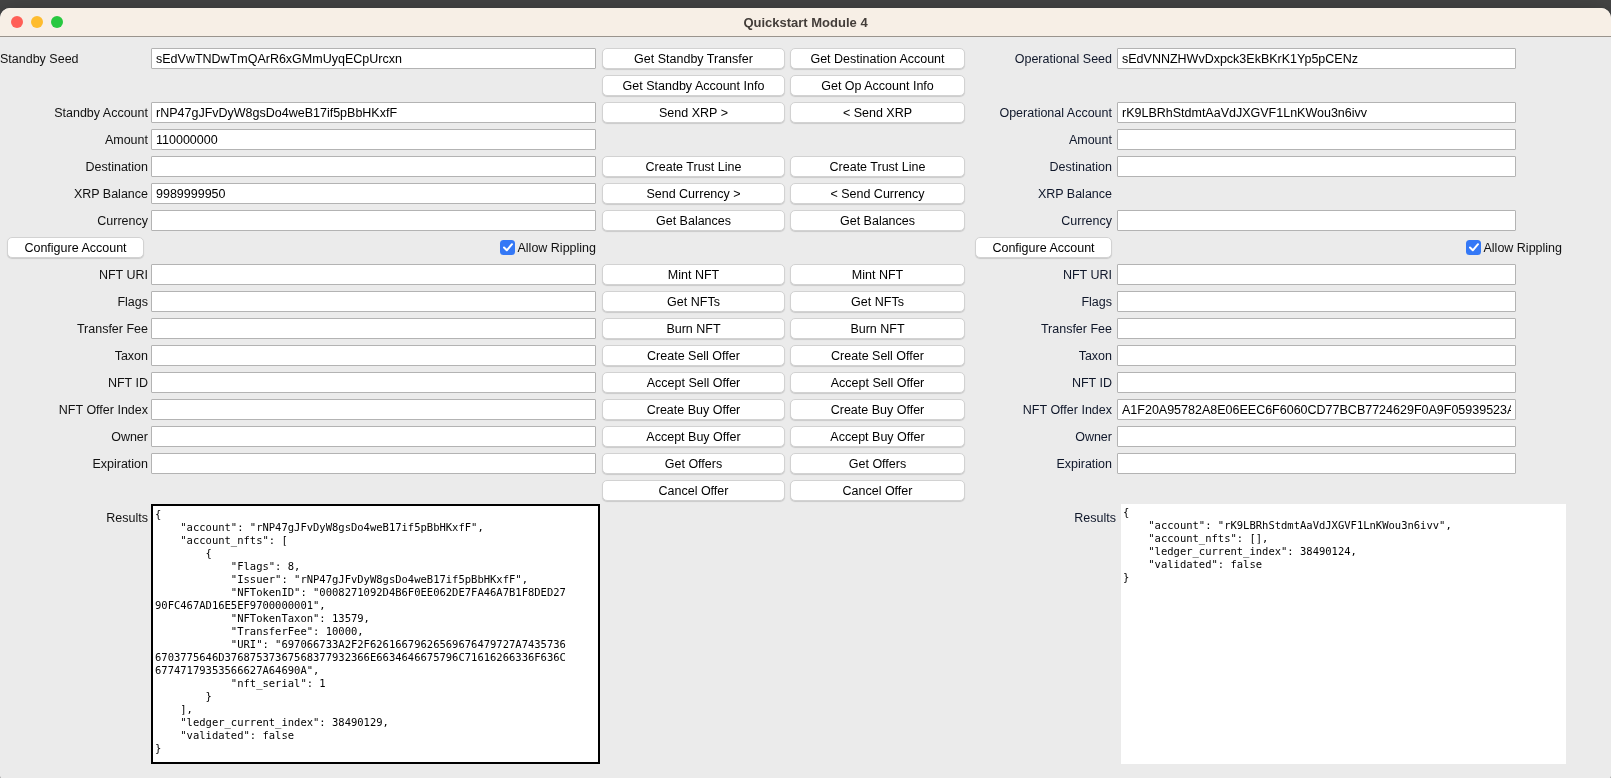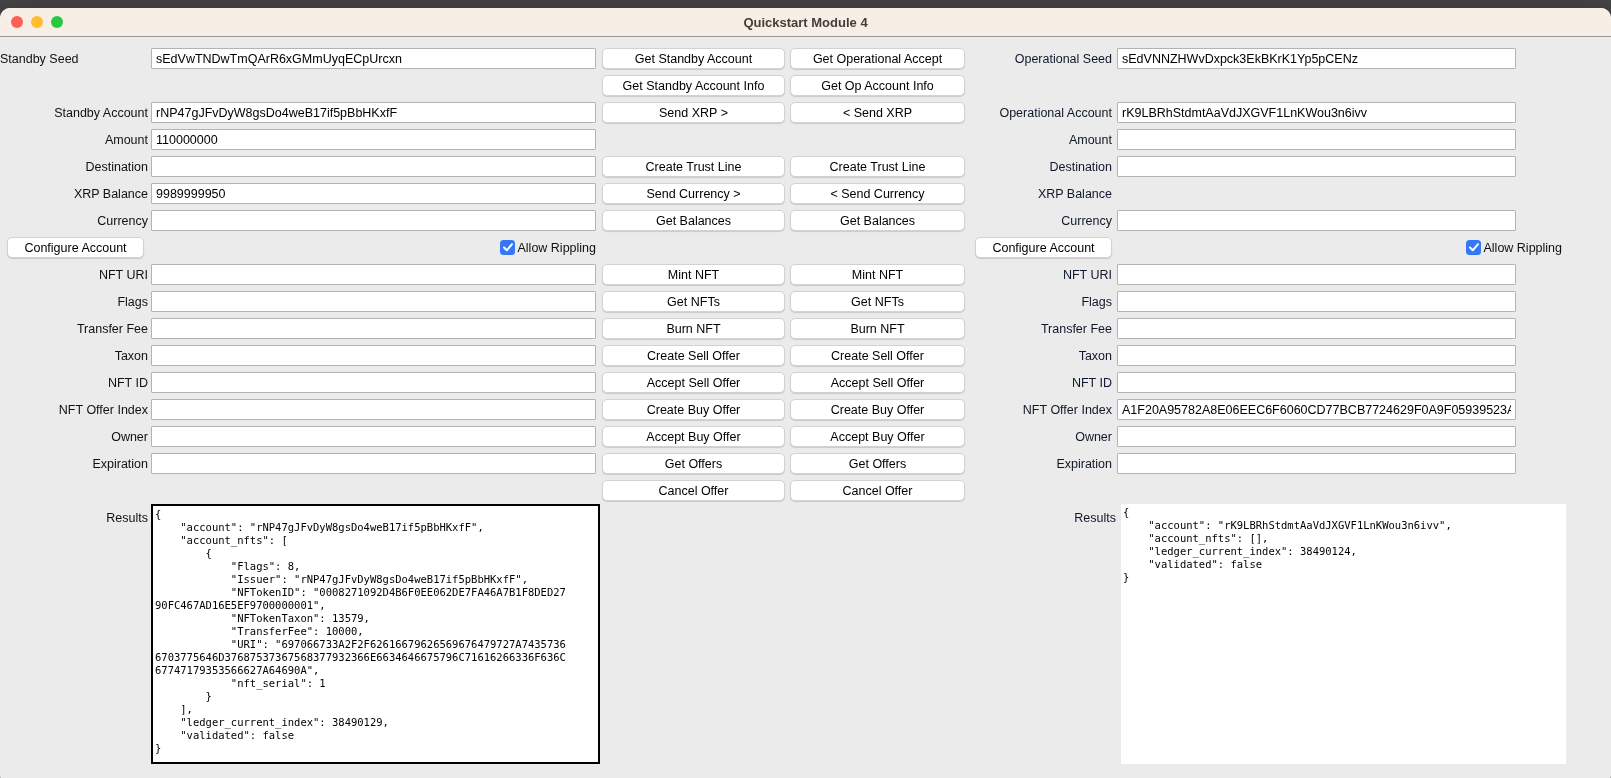--- a/index.html
+++ b/index.html
@@ -65,24 +65,24 @@
     </div>
     <span class="title">Quickstart Module 4</span>
   </div>
 
   <div class="content">
 
     <div class="row">
       <div class="llabel left-align">Standby Seed</div>
       <div class="lfield"><input class="entry" value="sEdVwTNDwTmQArR6xGMmUyqECpUrcxn" style=""></div>
       <div class="b1">
-          <button class="btn">Get Standby Account</button>
-        </div>
-      <div class="b2">
-          <button class="btn">Get Operational Accept</button>
+          <button class="btn">Get Standby Transfer</button>
+        </div>
+      <div class="b2">
+          <button class="btn">Get Destination Account</button>
         </div>
       <div class="rlabel">Operational Seed</div>
       <div class="rfield"><input class="entry" value="sEdVNNZHWvDxpck3EkBKrK1Yp5pCENz" style=""></div>
     </div>
 
     <div class="row">
       <div class="llabel"></div>
         <div class="lfield"></div>
       <div class="b1">
           <button class="btn">Get Standby Account Info</button>

